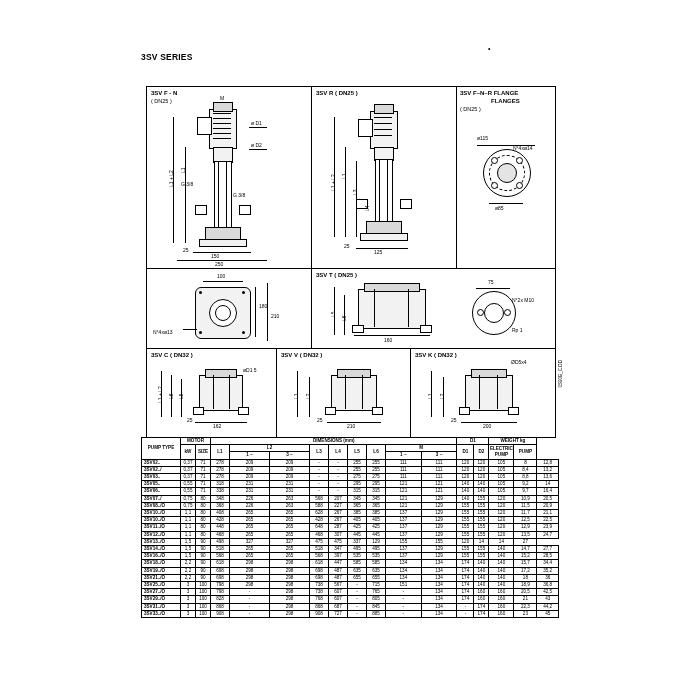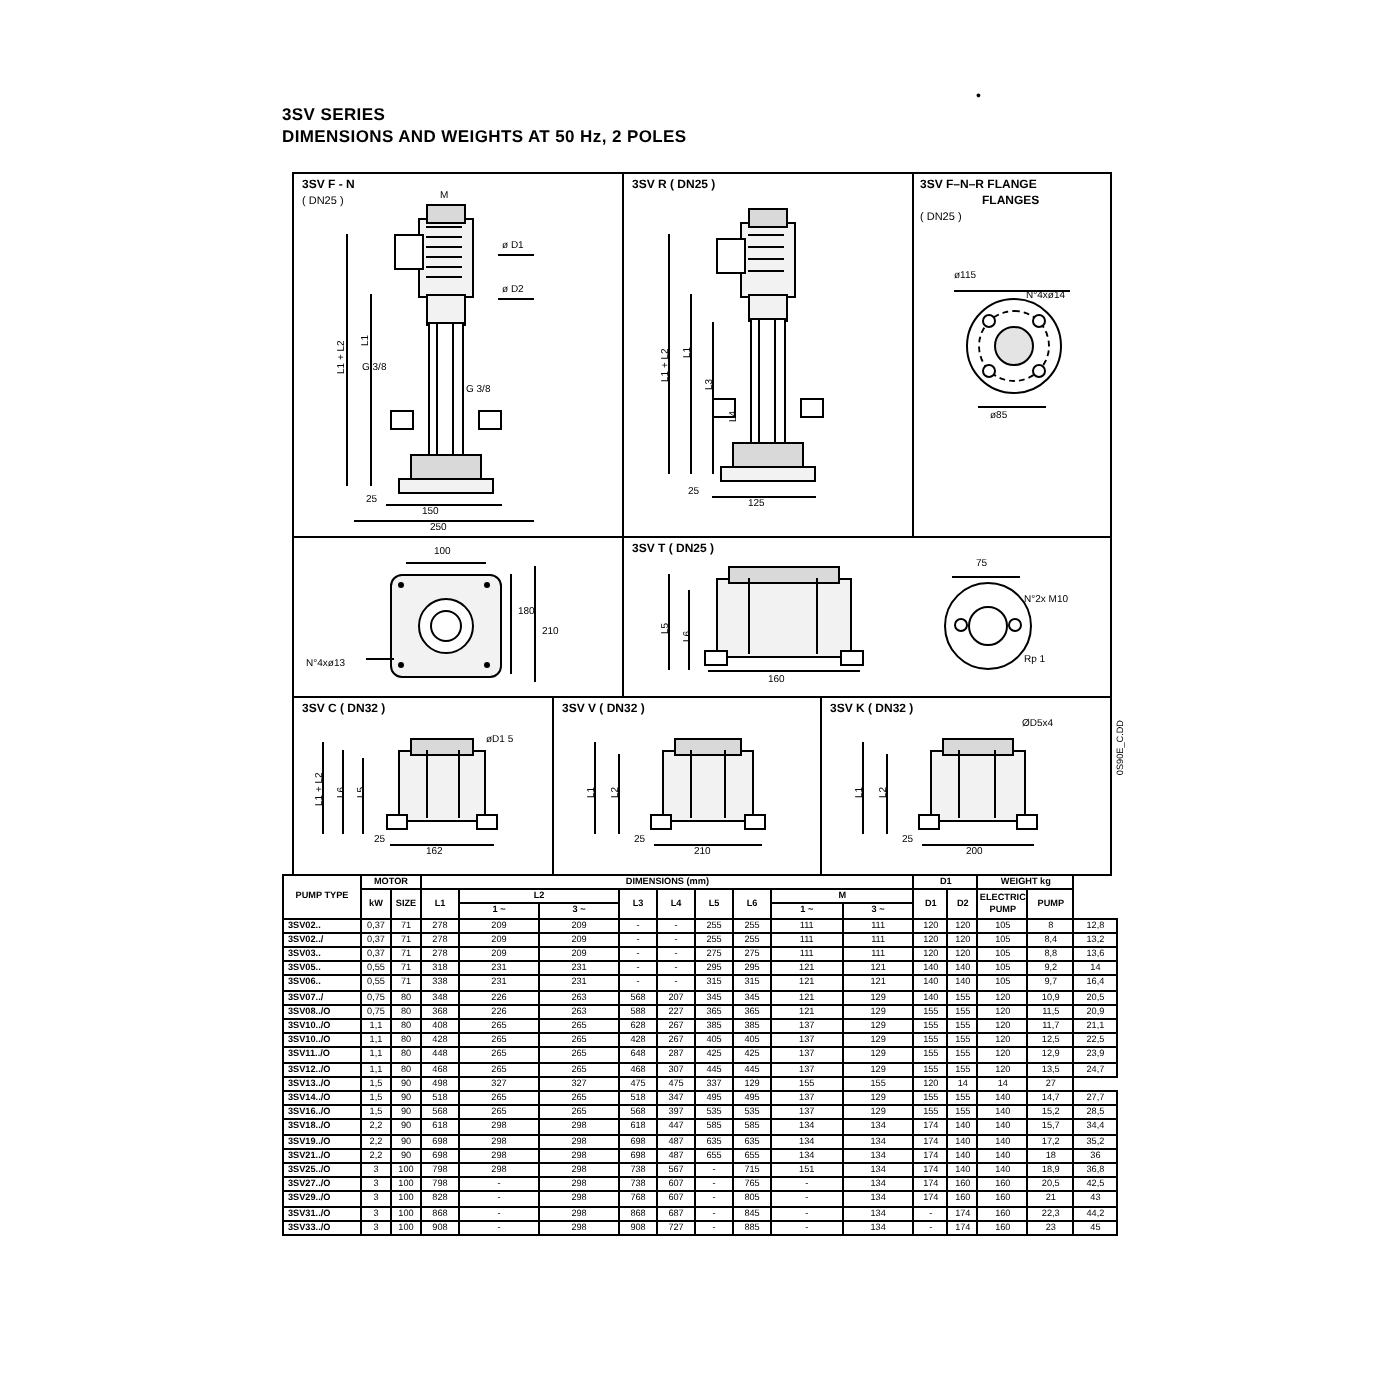--- a/index.html
+++ b/index.html
@@ -37,21 +37,20 @@
   .tbl td.pt{text-align:left;padding-left:2px;font-weight:bold;}
   .sidecode{position:absolute;right:142px;top:360px;font-size:4.6px;transform-origin:100% 0;transform:rotate(-90deg);white-space:nowrap;}
 </style>
 </head>
 <body>
 
 <div class="page">
   <div class="sheet"></div>
 
   <div class="title1">3SV SERIES</div>
-  <div class="title2">DIMENSIONS AND WEIGHTS AT 50 Hz, 2 POLES</div>
   <div class="topdot">•</div>
 
   <div class="panel" style="left:146px;top:86px;width:165px;height:182px;">
     <div class="plabel" style="left:4px;top:3px;">3SV F  -  N</div>
     <div class="plabel small" style="left:4px;top:11px;">( DN25 )</div>
 
     <div class="blk" style="left:62px;top:22px;width:26px;height:38px;"></div>
     <div class="blkd" style="left:66px;top:15px;width:18px;height:8px;"></div>
     <div class="ln" style="left:66px;top:26px;width:18px;height:1px;"></div>
     <div class="ln" style="left:66px;top:31px;width:18px;height:1px;"></div>

